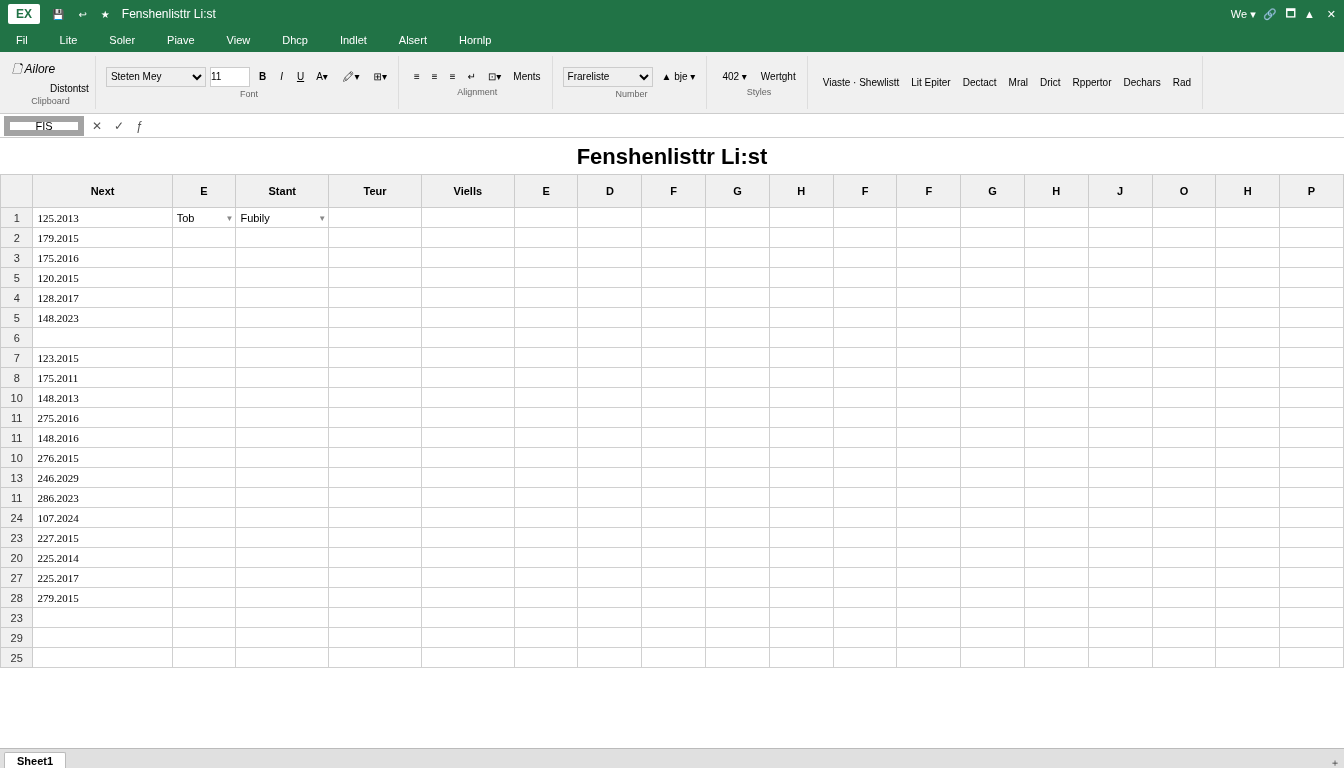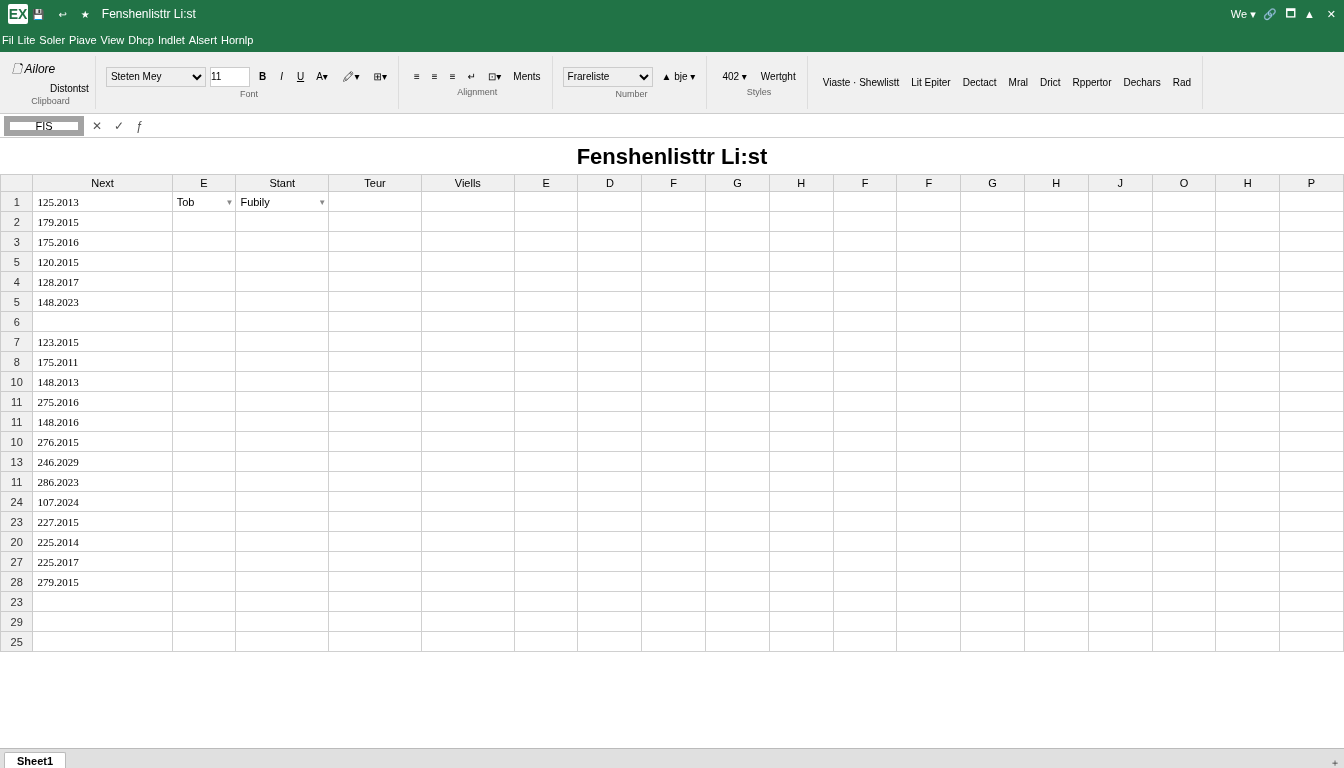--- a/index.html
+++ b/index.html
@@ -8,46 +8,47 @@
     
     #title-bar {
       height: 28px;
       background: #217346;
       display: flex;
       align-items: center;
       padding: 0 8px;
       color: white;
     }
     #title-bar .excel-logo {
-      width: 20px; height: 20px;
+      width: 32px; height: 20px;
       background: #fff;
       color: #217346;
       font-weight: bold;
-      font-size: 14px;
+      font-size: 12px;
       display: flex; align-items: center; justify-content: center;
+      margin-right: 8px;
       border-radius: 2px;
     }
     #title-bar .title-buttons {
       display: flex; gap: 6px; margin-right: 8px;
     }
     #title-bar .title-btn {
       font-size: 10px; color: white; cursor: pointer; padding: 2px 4px;
     }
     #title-bar .title-right {
       margin-left: auto;
       display: flex; align-items: center; gap: 8px; font-size: 11px;
     }
     #ribbon-tabs {
       display: flex;
       background: #217346;
       height: 24px;
     }
     .ribbon-tab {
       color: white;
-      padding: 3px 2px;
+      padding: 3px 16px;
       font-size: 11px;
       cursor: pointer;
       display: flex; align-items: center;
     }
     #ribbon-content {
       display: flex;
       align-items: center;
       padding: 4px 6px;
       background: #f0f0f0;
       gap: 4px;
@@ -145,22 +146,22 @@
       border-collapse: collapse;
       width: 100%;
     }
 
     
     .col-header {
       background: #f0f0f0;
       border: 1px solid #ccc;
       text-align: center;
       font-size: 11px;
-      font-weight: normal;
-      padding: 2px 4px;
+      font-weight: bold;
+      padding: 10px 4px;
       min-width: 28px;
       position: sticky;
       top: 0;
       z-index: 2;
       user-select: none;
     }
     .col-header.wide { min-width: 120px; }
     .col-header.med { min-width: 80px; }
     .col-header.narrow { min-width: 55px; }
 

